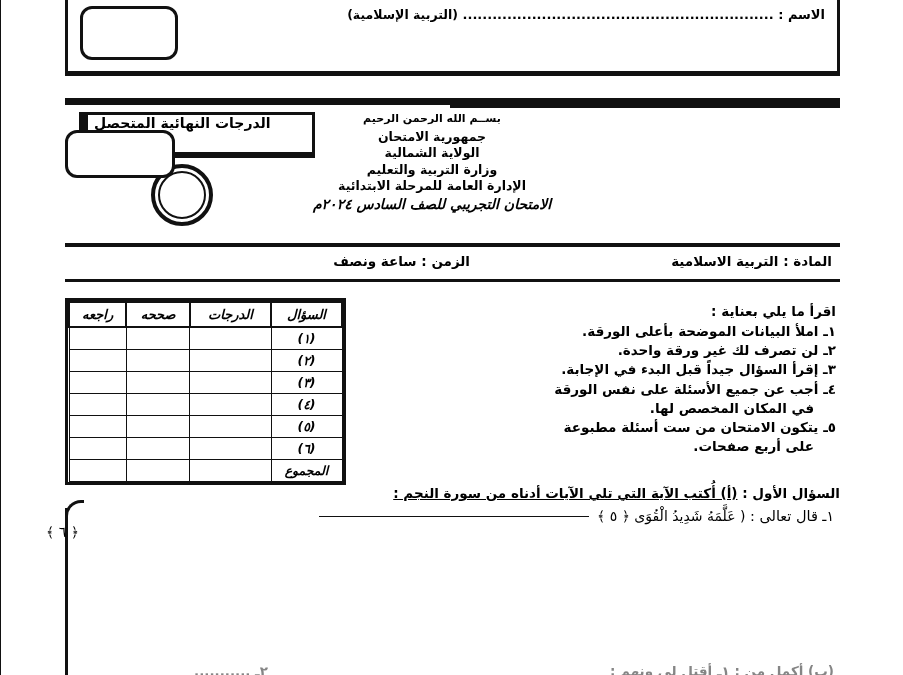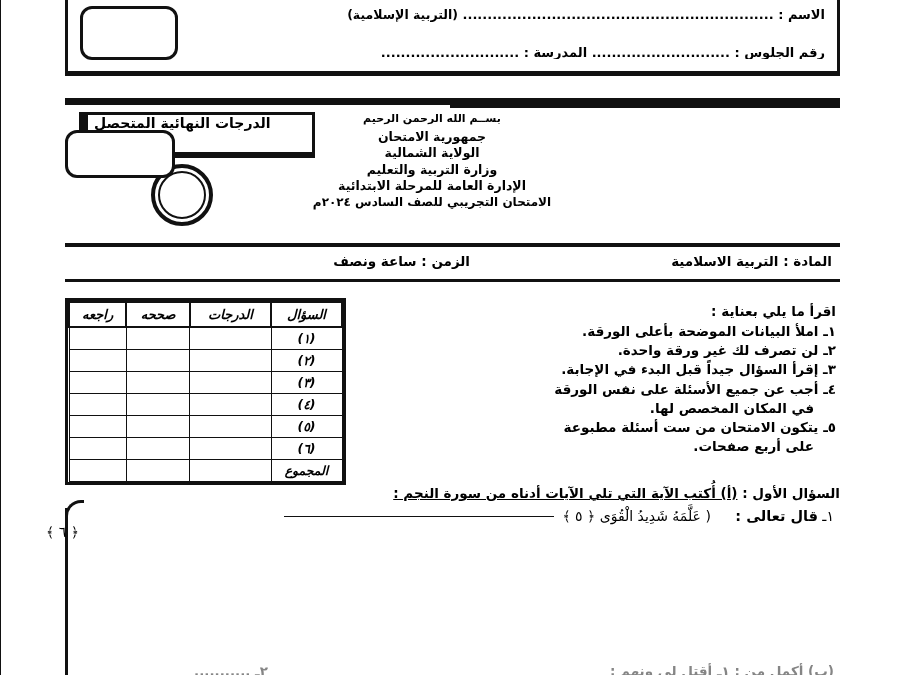--- a/index.html
+++ b/index.html
@@ -67,21 +67,21 @@
   .ministry{
     position:absolute;top:0;right:243px;width:330px;
     text-align:center;
     font-weight:bold;
     line-height:1.32;
   }
   .ministry .bism{
     font-size:11px;font-weight:bold;letter-spacing:0px;margin-bottom:2px;
   }
   .ministry .l{font-size:12.5px;white-space:nowrap;}
-  .ministry .l.last{font-size:12px;}
+  .ministry .l.last{font-size:14px;font-style:italic;}
 
   .grade-wrap{position:absolute;top:0px;left:20px;width:230px;}
   .grade-box{
     position:relative;
     border:3px solid #111;
     background:#fff;
     padding:0 6px 5px;
     text-align:left;
     font-weight:bold;font-size:14px;
     box-sizing:border-box;
@@ -167,21 +167,21 @@
     border-top:3px solid #111;border-left:3px solid #111;
     border-top-left-radius:16px;
   }
   .ayah-line{
     position:relative;height:47px;
     white-space:nowrap;
     font-size:14px;
     text-align:right;
     padding-right:6px;
   }
-  .ayah-line .intro{font-weight:bold;font-size:14.5px;margin-left:20px;}
+  .ayah-line .intro{font-weight:normal;font-size:14.5px;}
   .ayah-line .ayah{font-size:14px;}
   .ayah-line .vnum{font-size:14px;}
   .blank{
     display:inline-block;
     border-bottom:1.6px solid #111;
     vertical-align:4px;
     margin:0 4px;
   }
   .endnum{
     position:absolute;left:-22px;top:16px;font-size:14px;white-space:nowrap;
@@ -201,26 +201,20 @@
 <div class="page">
   <div class="page-rule"></div>
 
   <div class="sheet">
 
     <div class="id-box">
       <div class="id-row r1">
         <span>الاسم :</span>
         <span class="dots">...............................................................</span>
         <span class="paren-sub">(التربية الإسلامية)</span>
-      </div>
-      <div class="id-row r2">
-        <span>رقم الجلوس :</span>
-        <span class="dots">............................</span>
-        <span>المدرسة :</span>
-        <span class="dots">............................</span>
       </div>
       <div class="idbox-field"></div>
     </div>
 
     <div class="thick-rule"></div>
     <div class="thick-rule-2"></div>
 
     <div class="hdr">
 
       <div class="ministry">

